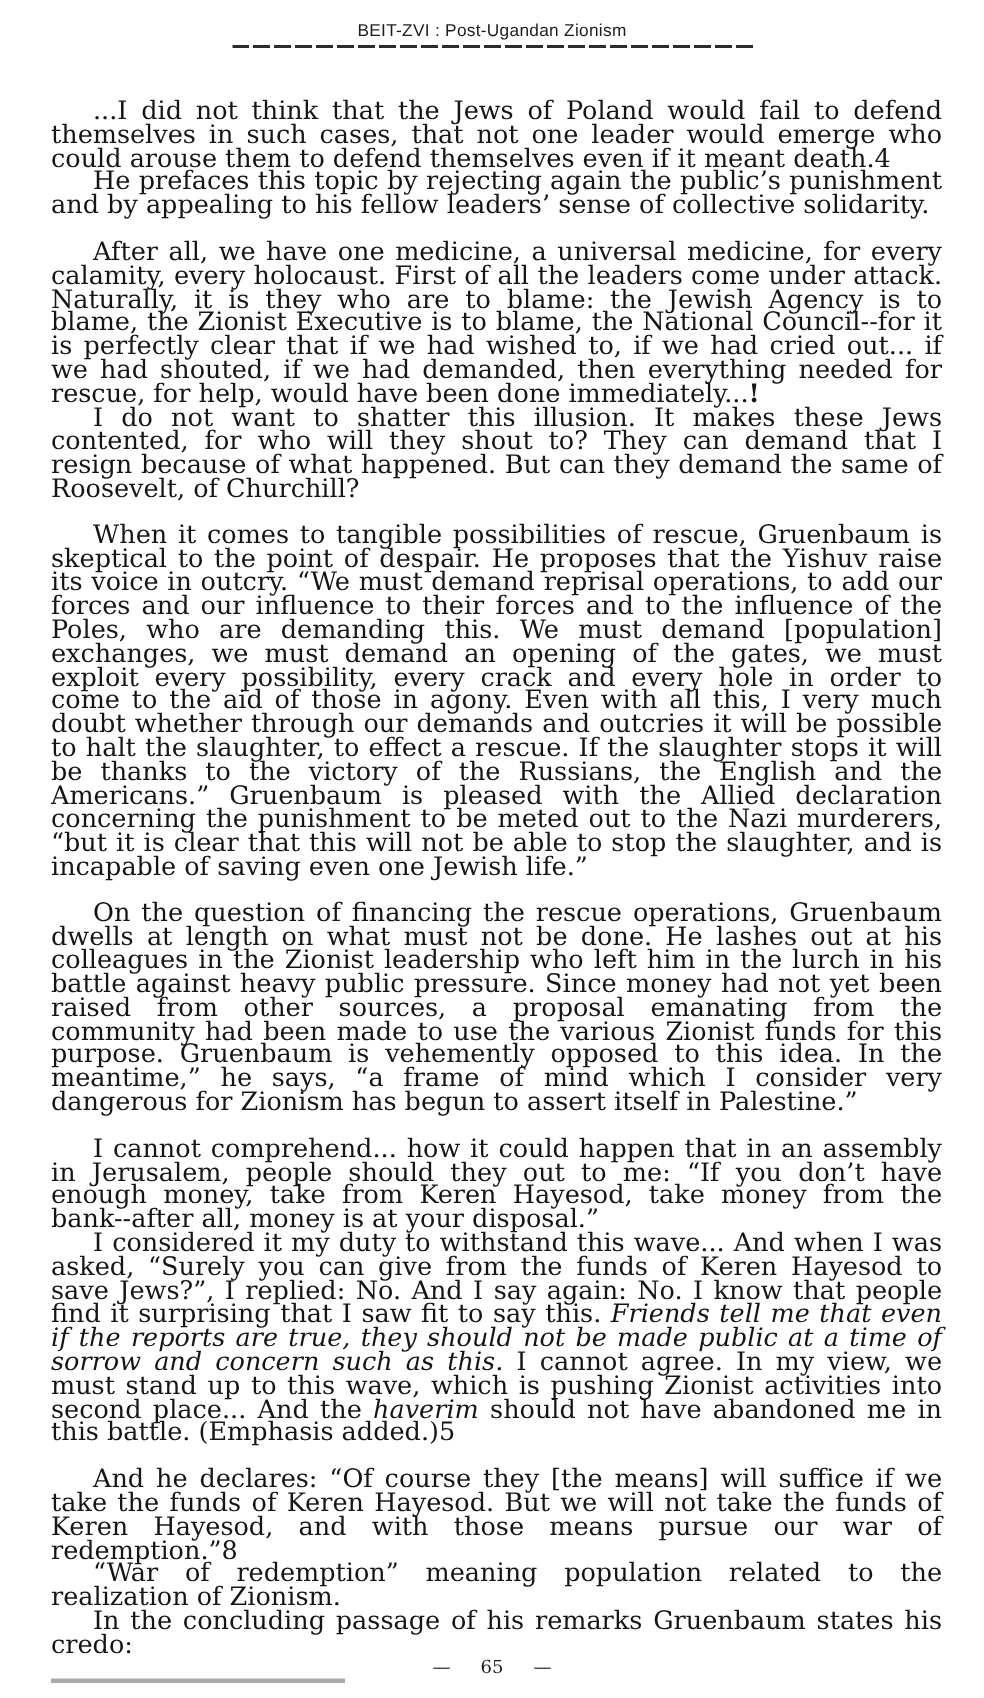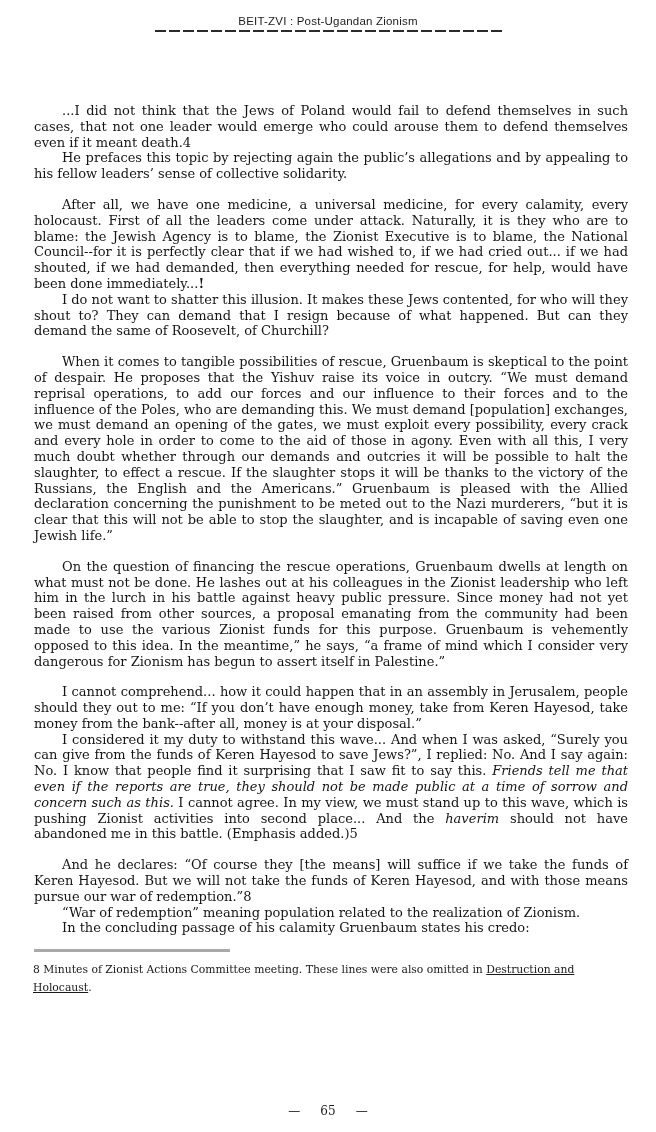--- a/index.html
+++ b/index.html
@@ -25,23 +25,23 @@
     letter-spacing: 0.2px;
     color: #1c1c1c;
   }
   .header-rule {
     width: 347px;
     height: 2px;
     margin: 3px auto 0 auto;
     background-image: repeating-linear-gradient(to right, #2b2b2b 0px, #2b2b2b 11px, transparent 11px, transparent 14px);
   }
   .body-text {
-    margin: 71px 28px 0 34px;
+    margin: 35px 28px 0 34px;
     font-family: "DejaVu Serif", serif;
-    font-size: 13px;
+    font-size: 17px;
     line-height: 15.8px;
     text-align: justify;
     color: #151515;
   }
   .para {
     margin: 0;
     text-indent: 28px;
   }
   .para.spaced {
     margin-top: 15px;
@@ -82,30 +82,30 @@
 
 <div class="page">
 
   <header class="page-header">
     <div class="header-title">BEIT-ZVI : Post-Ugandan Zionism</div>
     <div class="header-rule"></div>
   </header>
 
   <main class="body-text" id="paragraphs">
       <p class="para"><span>...I did not think that the Jews of Poland would fail to defend themselves in such cases, that not one leader would emerge who could arouse them to defend themselves even if it meant death.4</span></p>
-      <p class="para"><span>He prefaces this topic by rejecting again the public’s allegations and by appealing to his fellow leaders’ sense of collective solidarity.</span></p>
+      <p class="para"><span>He prefaces this topic by rejecting again the public’s punishment and by appealing to his fellow leaders’ sense of collective solidarity.</span></p>
       <p class="para spaced"><span>After all, we have one medicine, a universal medicine, for every calamity, every holocaust. First of all the leaders come under attack. Naturally, it is they who are to blame: the Jewish Agency is to blame, the Zionist Executive is to blame, the National Council--for it is perfectly clear that if we had wished to, if we had cried out... if we had shouted, if we had demanded, then everything needed for rescue, for help, would have been done immediately...</span><span class="bd">!</span></p>
       <p class="para"><span>I do not want to shatter this illusion. It makes these Jews contented, for who will they shout to? They can demand that I resign because of what happened. But can they demand the same of Roosevelt, of Churchill?</span></p>
       <p class="para spaced"><span>When it comes to tangible possibilities of rescue, Gruenbaum is skeptical to the point of despair. He proposes that the Yishuv raise its voice in outcry. “We must demand reprisal operations, to add our forces and our influence to their forces and to the influence of the Poles, who are demanding this. We must demand [population] exchanges, we must demand an opening of the gates, we must exploit every possibility, every crack and every hole in order to come to the aid of those in agony. Even with all this, I very much doubt whether through our demands and outcries it will be possible to halt the slaughter, to effect a rescue. If the slaughter stops it will be thanks to the victory of the Russians, the English and the Americans.” Gruenbaum is pleased with the Allied declaration concerning the punishment to be meted out to the Nazi murderers, “but it is clear that this will not be able to stop the slaughter, and is incapable of saving even one Jewish life.”</span></p>
       <p class="para spaced"><span>On the question of financing the rescue operations, Gruenbaum dwells at length on what must not be done. He lashes out at his colleagues in the Zionist leadership who left him in the lurch in his battle against heavy public pressure. Since money had not yet been raised from other sources, a proposal emanating from the community had been made to use the various Zionist funds for this purpose. Gruenbaum is vehemently opposed to this idea. In the meantime,” he says, “a frame of mind which I consider very dangerous for Zionism has begun to assert itself in Palestine.”</span></p>
       <p class="para spaced"><span>I cannot comprehend... how it could happen that in an assembly in Jerusalem, people should they out to me: “If you don’t have enough money, take from Keren Hayesod, take money from the bank--after all, money is at your disposal.”</span></p>
       <p class="para"><span>I considered it my duty to withstand this wave... And when I was asked, “Surely you can give from the funds of Keren Hayesod to save Jews?”, I replied: No. And I say again: No. I know that people find it surprising that I saw fit to say this. </span><span class="it">Friends tell me that even if the reports are true, they should not be made public at a time of sorrow and concern such as this.</span><span> I cannot agree. In my view, we must stand up to this wave, which is pushing Zionist activities into second place... And the </span><span class="it">haverim</span><span> should not have abandoned me in this battle. (Emphasis added.)5</span></p>
       <p class="para spaced"><span>And he declares: “Of course they [the means] will suffice if we take the funds of Keren Hayesod. But we will not take the funds of Keren Hayesod, and with those means pursue our war of redemption.”8</span></p>
       <p class="para"><span>“War of redemption” meaning population related to the realization of Zionism.</span></p>
-      <p class="para"><span>In the concluding passage of his calamity Gruenbaum states his credo:</span></p>
+      <p class="para"><span>In the concluding passage of his remarks Gruenbaum states his credo:</span></p>
     </main>
 
   <div class="footnote-divider"></div>
 
   <section class="footnotes" id="footnotes">
       <div class="footnote"><span>8 Minutes of Zionist Actions Committee meeting. These lines were also omitted in </span><span class="un">Destruction and Holocaust</span><span>.</span></div>
     </section>
 
   <footer class="page-footer">
     <span>—</span>

